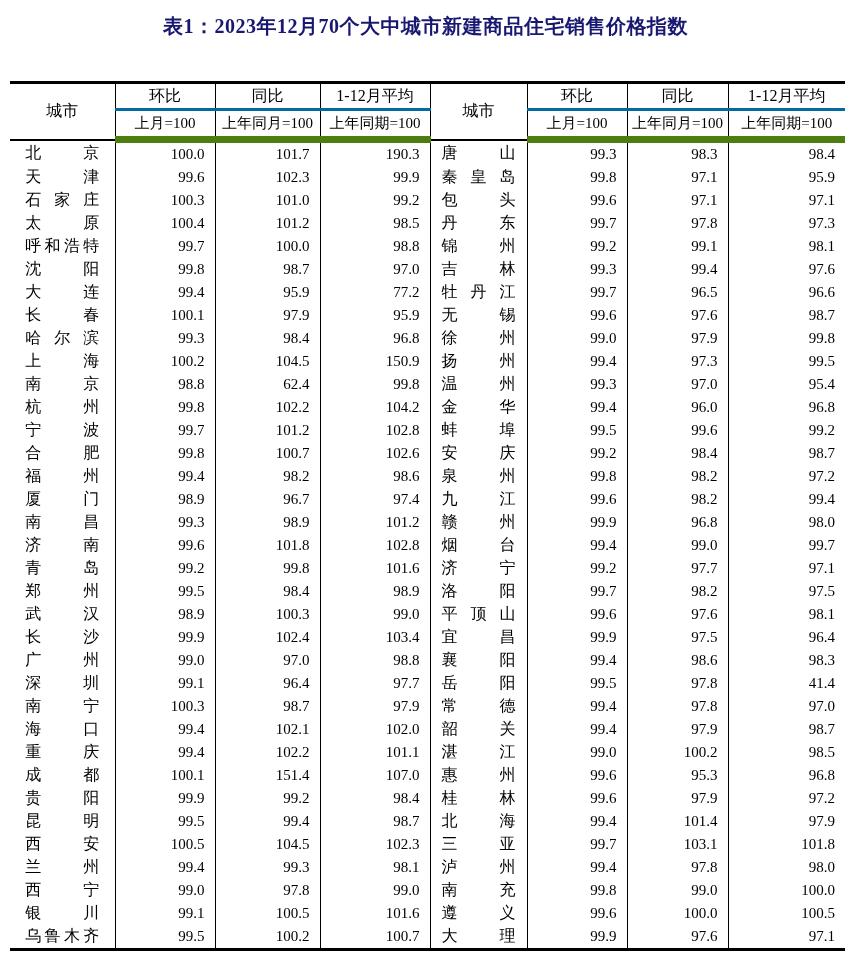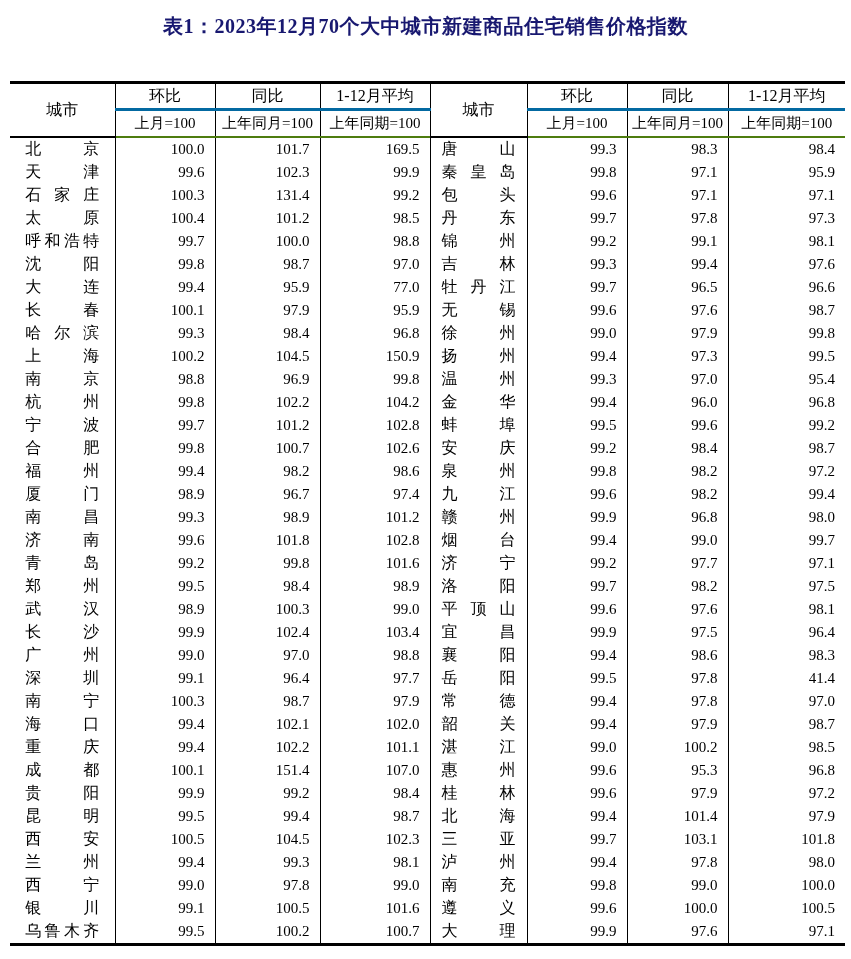--- a/index.html
+++ b/index.html
@@ -37,21 +37,21 @@
     border-left: 1px solid #000;
     font-weight: normal;
     padding: 0;
     overflow: hidden;
     white-space: nowrap;
   }
   .price-table .no-bl { border-left: none !important; }
   .price-table thead th { text-align: center; }
   .price-table tr.h1 th { height: 24px; font-size: 16px; }
   .price-table tr.h1 th.split { border-bottom: 3px solid #0369a1; }
-  .price-table tr.h2 th { height: 25px; font-size: 15px; border-bottom: 2px solid #4d7c0f; margin-top: 44px; }
+  .price-table tr.h2 th { height: 25px; font-size: 15px; border-bottom: 7px solid #4d7c0f; margin-top: 44px; }
   .price-table th.city-h { border-bottom: 2px solid #000; font-size: 16px; }
   .price-table td { height: 23px; font-size: 15px; }
   .price-table td.city { text-align: center; font-size: 16px; }
   .price-table td.city .cname {
     display: inline-block;
     width: 74px;
     text-align: justify;
     text-align-last: justify;
   }
   .price-table td.num {
@@ -95,40 +95,40 @@
         <th>上月=100</th>
         <th>上年同月=100</th>
         <th>上年同期=100</th>
       </tr>
     </thead>
     <tbody>
         <tr>
     <td class="city no-bl"><span class="cname">北京</span></td>
     <td class="num">100.0</td>
     <td class="num">101.7</td>
-    <td class="num">169.5</td>
+    <td class="num">190.3</td>
     <td class="city"><span class="cname">唐山</span></td>
     <td class="num">99.3</td>
     <td class="num">98.3</td>
     <td class="num">98.4</td>
   </tr>
         <tr>
     <td class="city no-bl"><span class="cname">天津</span></td>
     <td class="num">99.6</td>
     <td class="num">102.3</td>
     <td class="num">99.9</td>
     <td class="city"><span class="cname">秦皇岛</span></td>
     <td class="num">99.8</td>
     <td class="num">97.1</td>
     <td class="num">95.9</td>
   </tr>
         <tr>
     <td class="city no-bl"><span class="cname">石家庄</span></td>
     <td class="num">100.3</td>
-    <td class="num">131.4</td>
+    <td class="num">101.0</td>
     <td class="num">99.2</td>
     <td class="city"><span class="cname">包头</span></td>
     <td class="num">99.6</td>
     <td class="num">97.1</td>
     <td class="num">97.1</td>
   </tr>
         <tr>
     <td class="city no-bl"><span class="cname">太原</span></td>
     <td class="num">100.4</td>
     <td class="num">101.2</td>
@@ -155,21 +155,21 @@
     <td class="num">97.0</td>
     <td class="city"><span class="cname">吉林</span></td>
     <td class="num">99.3</td>
     <td class="num">99.4</td>
     <td class="num">97.6</td>
   </tr>
         <tr>
     <td class="city no-bl"><span class="cname">大连</span></td>
     <td class="num">99.4</td>
     <td class="num">95.9</td>
-    <td class="num">77.0</td>
+    <td class="num">77.2</td>
     <td class="city"><span class="cname">牡丹江</span></td>
     <td class="num">99.7</td>
     <td class="num">96.5</td>
     <td class="num">96.6</td>
   </tr>
         <tr>
     <td class="city no-bl"><span class="cname">长春</span></td>
     <td class="num">100.1</td>
     <td class="num">97.9</td>
     <td class="num">95.9</td>
@@ -194,21 +194,21 @@
     <td class="num">104.5</td>
     <td class="num">150.9</td>
     <td class="city"><span class="cname">扬州</span></td>
     <td class="num">99.4</td>
     <td class="num">97.3</td>
     <td class="num">99.5</td>
   </tr>
         <tr>
     <td class="city no-bl"><span class="cname">南京</span></td>
     <td class="num">98.8</td>
-    <td class="num">96.9</td>
+    <td class="num">62.4</td>
     <td class="num">99.8</td>
     <td class="city"><span class="cname">温州</span></td>
     <td class="num">99.3</td>
     <td class="num">97.0</td>
     <td class="num">95.4</td>
   </tr>
         <tr>
     <td class="city no-bl"><span class="cname">杭州</span></td>
     <td class="num">99.8</td>
     <td class="num">102.2</td>

